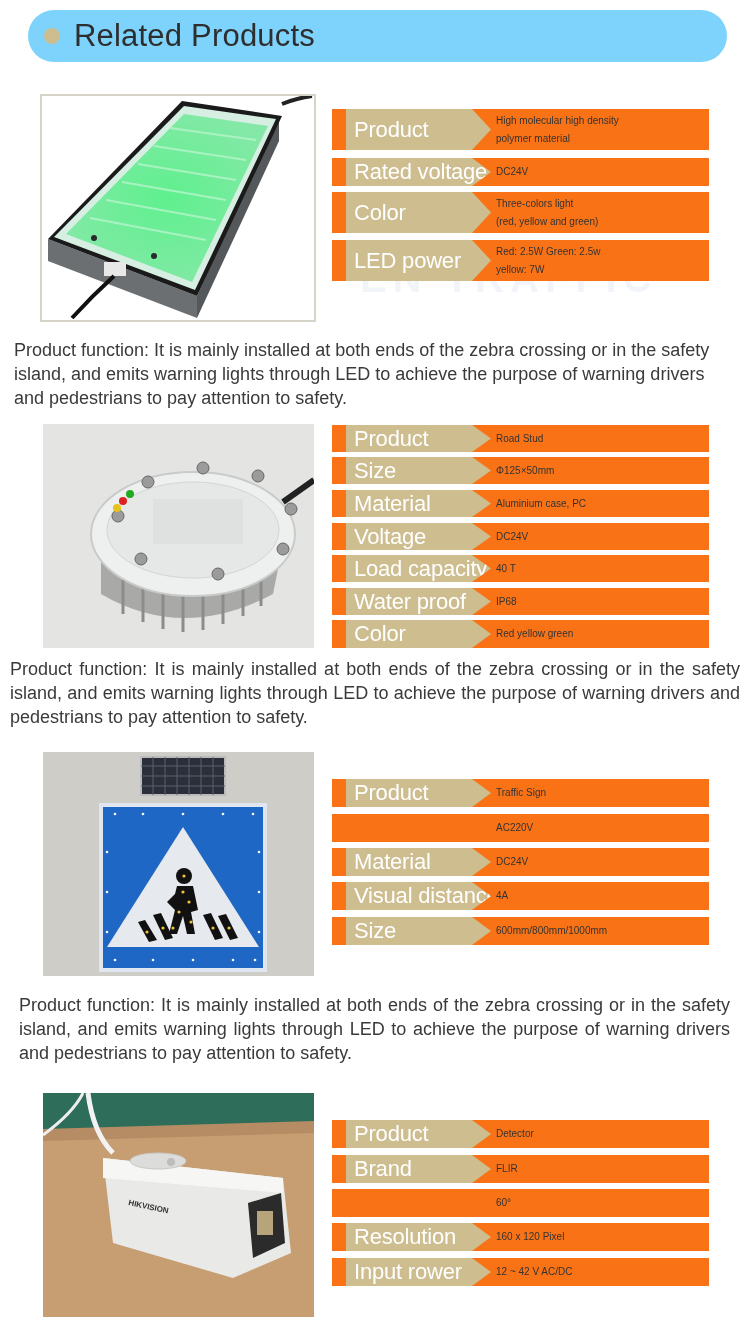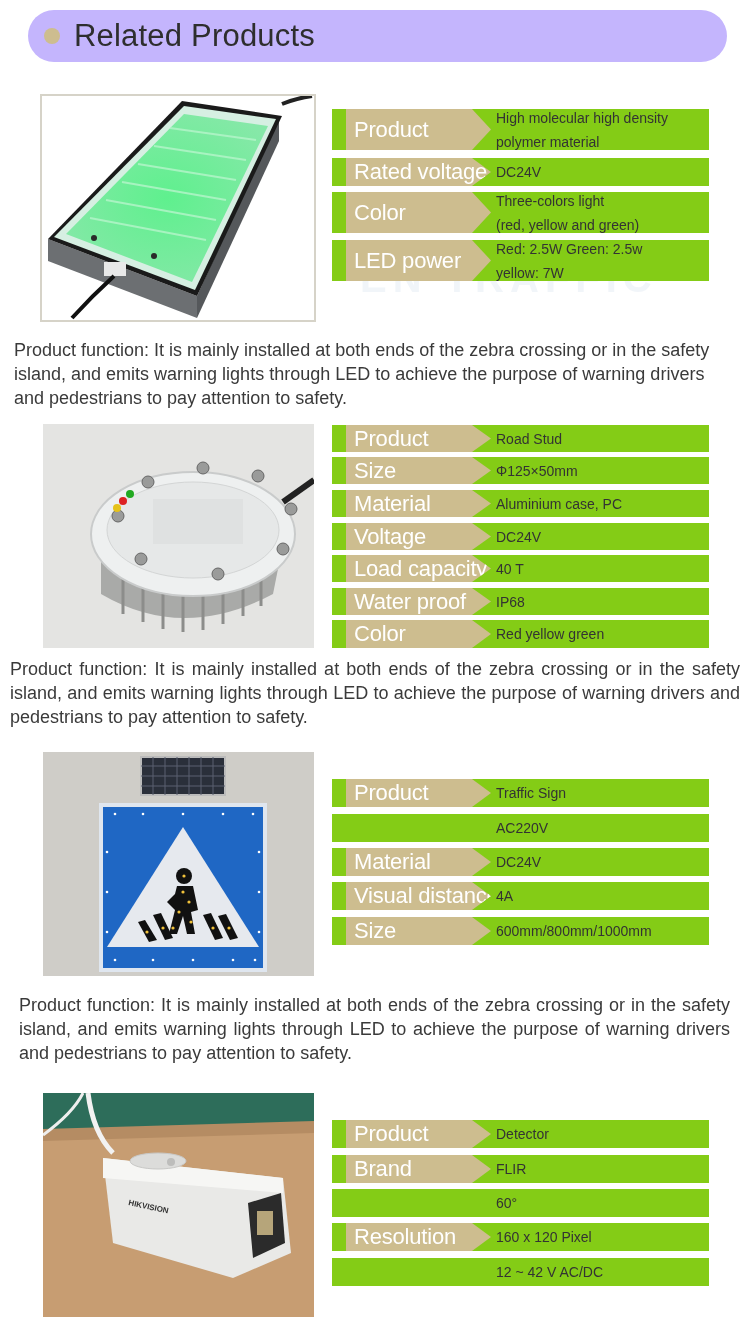--- a/index.html
+++ b/index.html
@@ -1,21 +1,21 @@
 <!DOCTYPE html>
 <html><head>
 <meta charset="utf-8">
 <style>
   * { box-sizing: border-box; margin: 0; padding: 0; }
   html, body { width: 750px; height: 1328px; background: #ffffff; overflow: hidden; }
   body { font-family: "Liberation Sans", sans-serif; color: #333; position: relative; }
 
   .header {
     position: absolute; left: 28px; top: 10px; width: 699px; height: 52px;
-    background: #c4b5fd; border-radius: 26px;
+    background: #7dd3fc; border-radius: 26px;
     display: flex; align-items: center;
   }
   .header .dot {
     width: 16px; height: 16px; border-radius: 50%; background: #cdbd8f;
     margin-left: 16px; margin-right: 14px;
   }
   .header .title { font-size: 31px; color: #2e2e2e; letter-spacing: 0.2px; }
 
   .watermark {
     position: absolute; font-size: 40px; font-weight: bold; color: rgba(230,236,244,0.55);
@@ -33,23 +33,23 @@
     position: absolute; left: 0; width: 363px; display: flex; align-items: stretch;
   }
   .spec-label {
     position: relative; width: 145px; background: #cdbd8f; color: #fff;
     display: flex; align-items: center; padding-left: 8px; font-size: 22px;
     white-space: nowrap; letter-spacing: -0.2px;
     clip-path: polygon(0 0, 126px 0, 145px 50%, 126px 100%, 0 100%);
     z-index: 1;
   }
   .spec-value {
-    flex: 1; background: #84cc16; margin-left: -14px; padding-left: 164px;
+    flex: 1; background: #f97316; margin-left: -14px; padding-left: 164px;
     position: absolute; left: 0; top: 0; bottom: 0; right: 0;
-    display: flex; align-items: center; font-size: 14px; color: #333; line-height: 24px;
+    display: flex; align-items: center; font-size: 10px; color: #333; line-height: 18px;
     white-space: pre-line;
   }
 
   .desc {
     position: absolute; font-size: 18px; color: #3a3a3a; line-height: 24px;
   }
   .desc.justify { text-align: justify; text-align-last: left; }
 </style>
 </head>
 <body>
@@ -296,14 +296,15 @@
   </div>
   <div class="spec-row" style="top:69px; height:28px;">
     <div class="spec-value">60°</div>
   </div>
   <div class="spec-row" style="top:103px; height:28px;">
     <div class="spec-value">160 x 120 Pixel</div>
     <div class="spec-label">Resolution</div>
   </div>
   <div class="spec-row" style="top:138px; height:28px;">
     <div class="spec-value">12 ~ 42 V AC/DC</div>
+    <div class="spec-label">Input rower</div>
   </div>
 </div>
 
 </body></html>

